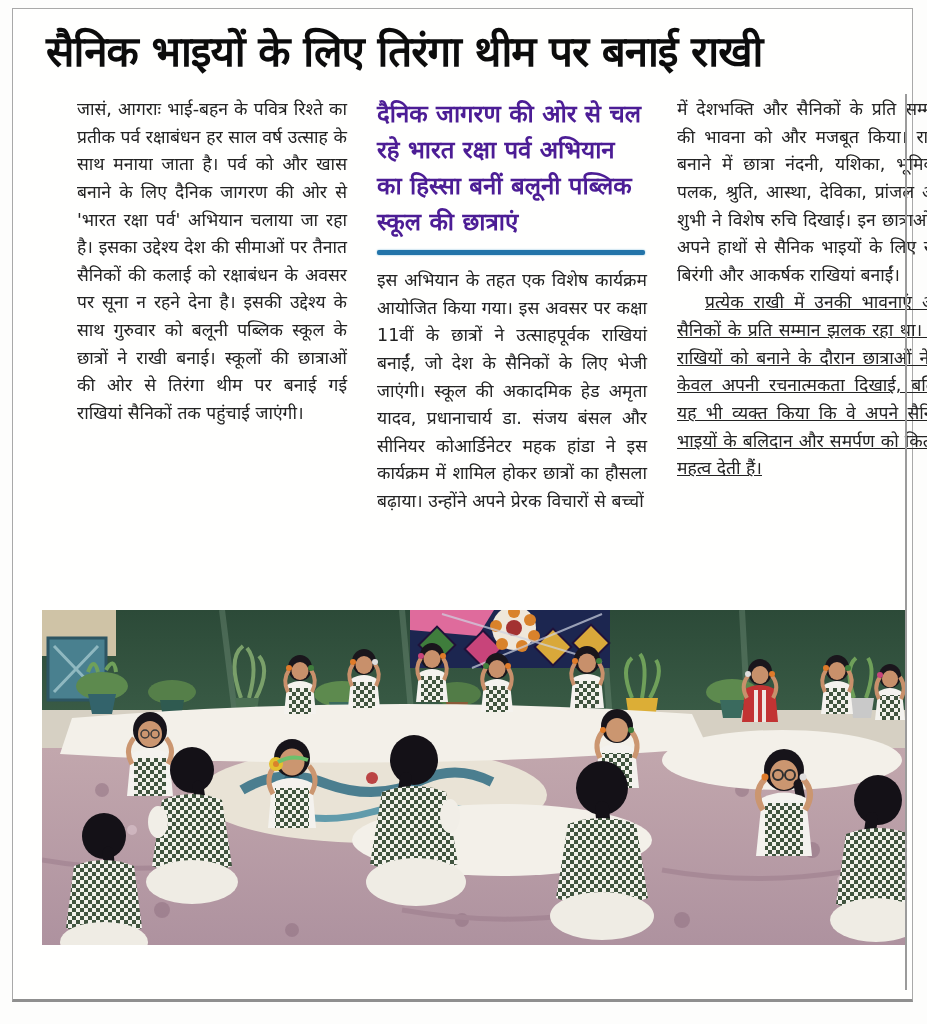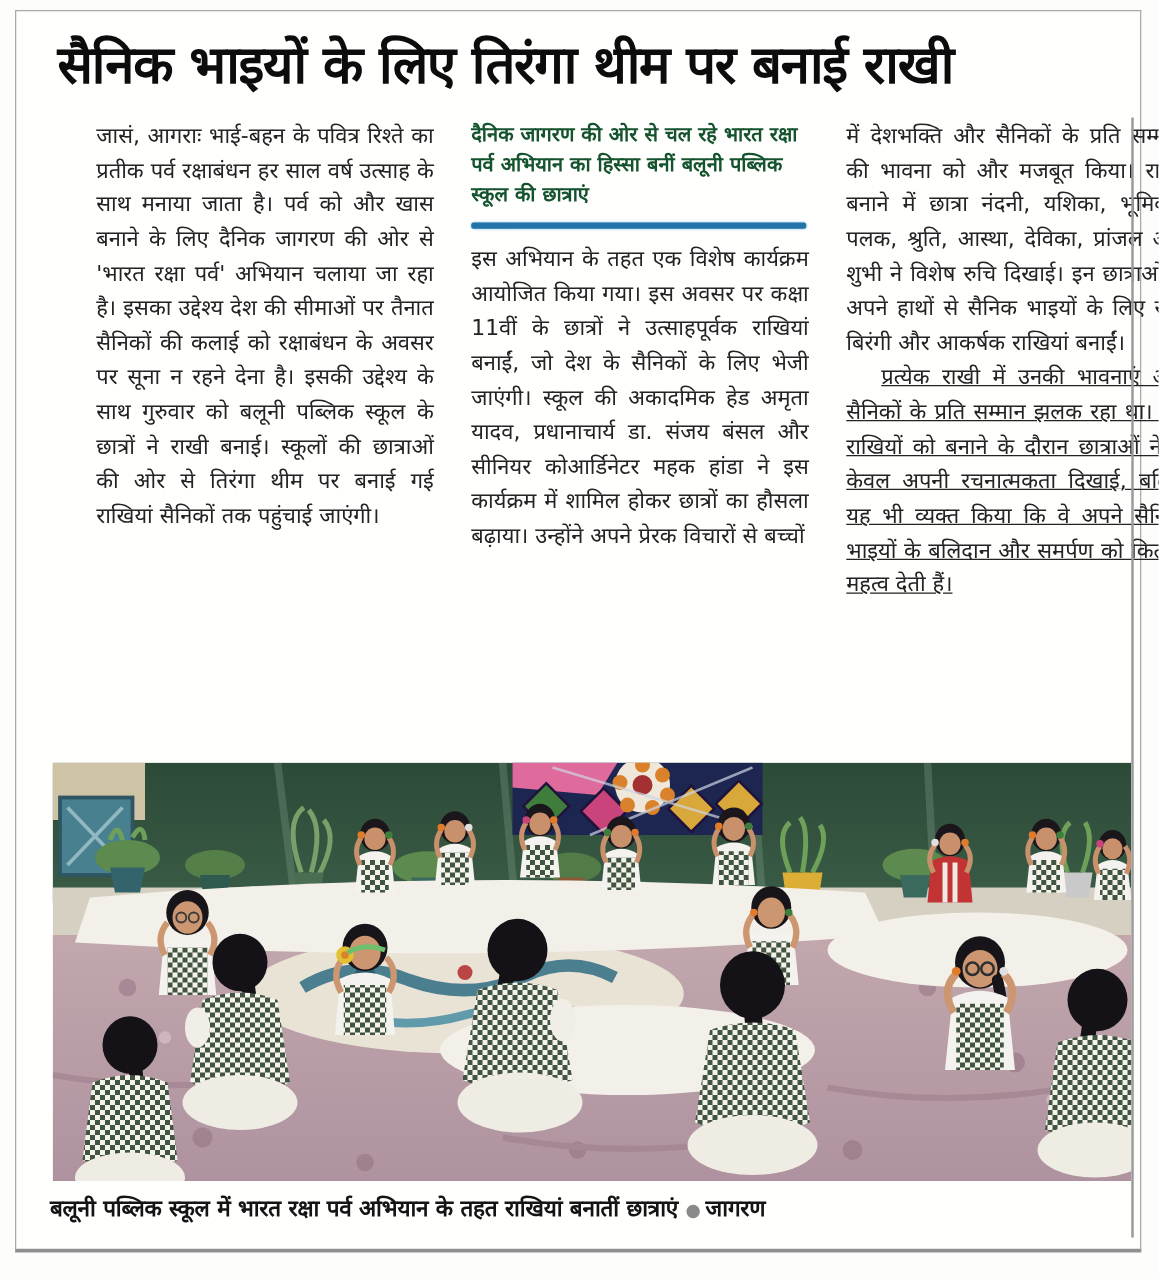--- a/index.html
+++ b/index.html
@@ -7,21 +7,21 @@
         font-family:"DejaVu Sans",sans-serif;color:#1c1c1c;}
   .sheet{position:absolute;left:12px;top:8px;width:899px;height:990px;
          border:1px solid #a9a9a9;border-bottom:3px solid #8f8f8f;background:#fffffe;}
   .headline{position:absolute;left:46px;top:24px;width:860px;
             font-size:42px;line-height:1.35;font-weight:700;color:#0c0c0c;
             letter-spacing:-1px;white-space:nowrap;}
   .cols{position:absolute;left:36px;top:96px;width:870px;display:flex;gap:30px;margin-left:41px;}
   .col{width:277px;font-size:17.5px;line-height:1.58;text-align:justify;color:#232323;}
   .col p{margin:0;}
   .col p.indent{text-indent:1.6em;text-decoration:underline;}
-  .standfirst{font-size:16px;line-height:1.5;font-weight:700;color:#14532d;text-align:left;}
+  .standfirst{font-size:24px;line-height:1.5;font-weight:700;color:#4c1d95;text-align:left;}
   .bluebar{height:5px;background:#2374a9;border-radius:2px;margin:10px 2px 12px 0;
            box-shadow:0 0 2px #6fb4d8;}
   .vrule{position:absolute;left:905px;top:94px;width:2px;height:896px;background:#9b9b9b;}
   .photo-wrap{position:absolute;left:42px;top:610px;width:863px;height:335px;overflow:hidden;}
   .caption{position:absolute;left:40px;top:954px;width:860px;font-size:18px;font-weight:700;
            color:#141414;letter-spacing:-0.2px;}
   .caption .bullet{color:#8a8a8a;font-size:14px;padding:0 4px 0 6px;}
 </style>
 </head>
 <body>
@@ -319,16 +319,13 @@
         <g transform="translate(62,226)">
             <ellipse rx="22" ry="23" fill="#141117"></ellipse>
             <path d="M4,16 q6,44 -2,86" stroke="#141117" stroke-width="11" fill="none" stroke-linecap="round"></path>
             <path d="M-30,30 Q0,18 30,30 L38,92 Q0,108 -38,92 Z" fill="url(#chk)"></path>
             <ellipse cx="0" cy="106" rx="44" ry="20" fill="#efece4"></ellipse>
           </g>
       </g>
     </svg>
   </div>
 
-  <div class="caption">
-    <span>बलूनी पब्लिक स्कूल में भारत रक्षा पर्व अभियान के तहत राखियां बनातीं छात्राएं</span><span class="bullet">●</span><span>जागरण</span>
-  </div>
 </div>
 
 </body></html>

